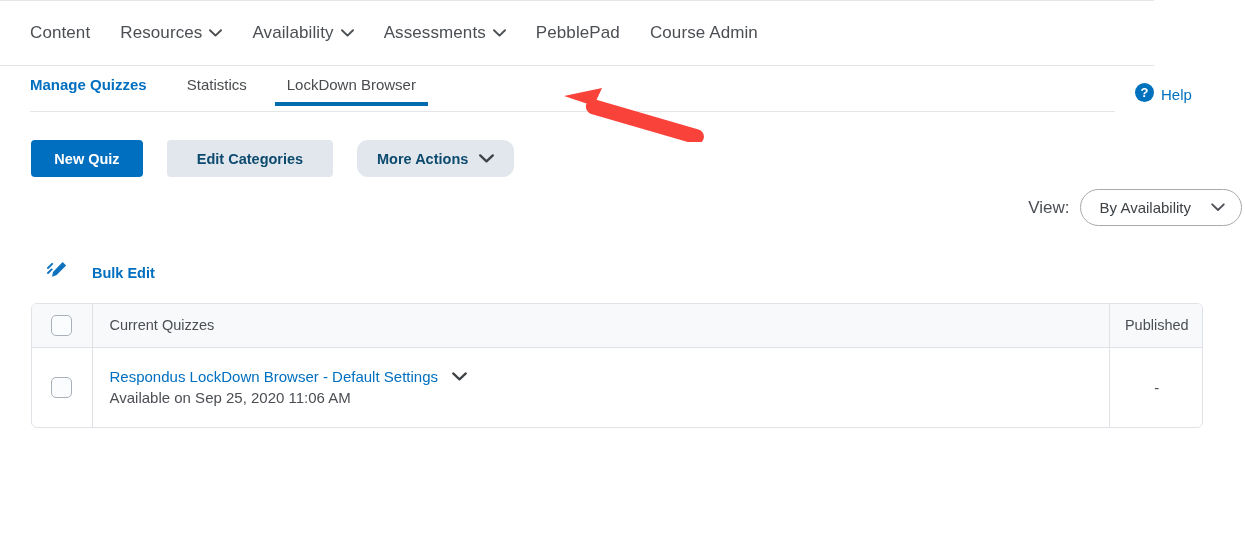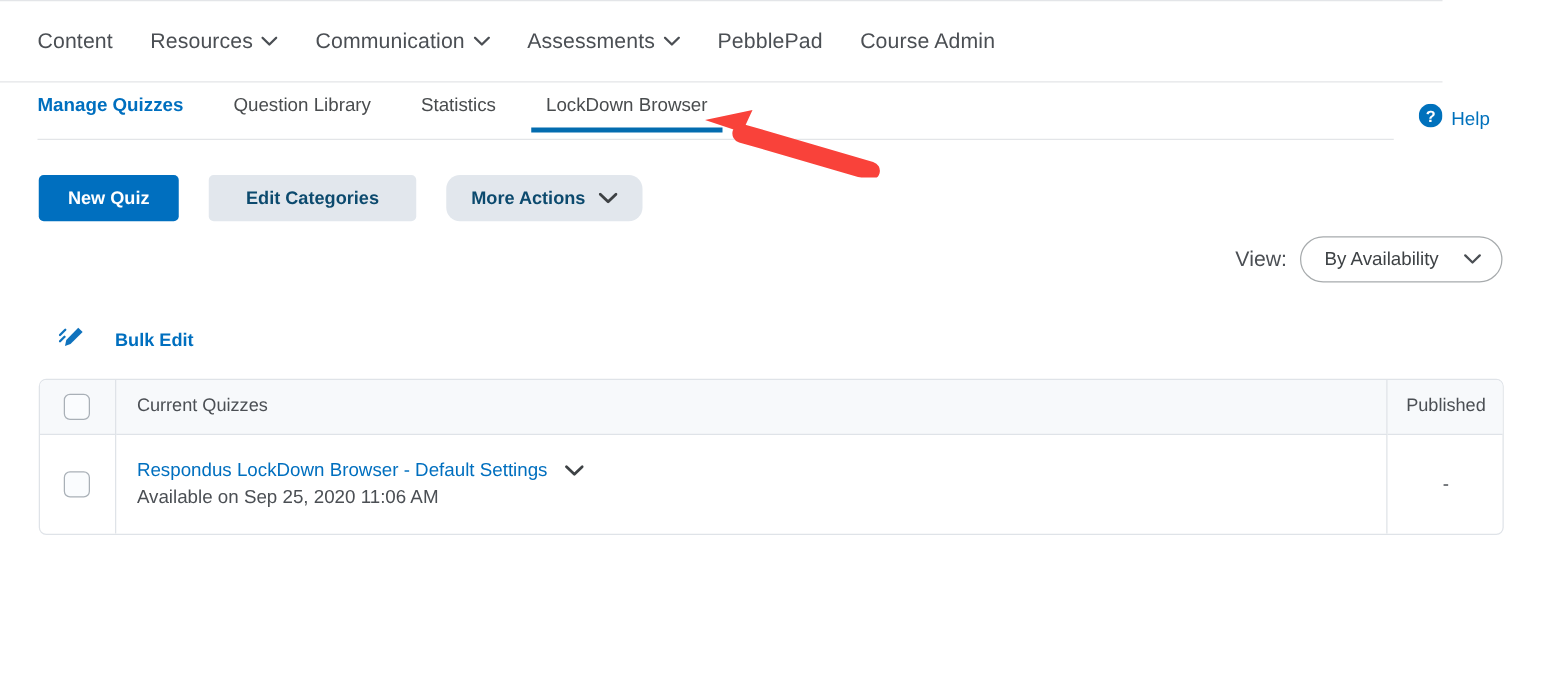--- a/index.html
+++ b/index.html
@@ -130,20 +130,21 @@
   #more-actions-btn .caret { margin-left: 11px; display: flex; }
 
   
   #view-row {
     position: absolute;
     left: 0; top: 189px;
     width: 1202px;
     display: flex;
     align-items: center;
     justify-content: flex-end;
+    padding-left: 40px;
   }
   #view-label {
     font-size: 17px;
     color: #4b4f54;
     margin-right: 10px;
   }
   #view-select {
     height: 37px;
     min-width: 162px;
     border: 1px solid #a7abad;
@@ -286,21 +287,21 @@
   </div>
   <div class="topnav-item">
     <span>Resources</span>
     <span class="caret">
       <svg width="13" height="8" viewBox="0 0 13 8">
           <path d="M1 1.2 L6.5 6.6 L12 1.2" fill="none" stroke="#4b4f54" stroke-width="1.9" stroke-linecap="round" stroke-linejoin="round"></path>
         </svg>
     </span>
   </div>
   <div class="topnav-item">
-    <span>Communication</span>
+    <span>Availability</span>
     <span class="caret">
       <svg width="13" height="8" viewBox="0 0 13 8">
           <path d="M1 1.2 L6.5 6.6 L12 1.2" fill="none" stroke="#4b4f54" stroke-width="1.9" stroke-linecap="round" stroke-linejoin="round"></path>
         </svg>
     </span>
   </div>
   <div class="topnav-item">
     <span>Assessments</span>
     <span class="caret">
       <svg width="13" height="8" viewBox="0 0 13 8">
@@ -313,23 +314,20 @@
   </div>
   <div class="topnav-item">
     <span>Course Admin</span>
   </div>
 </div>
 
 <div id="tabs-row">
   <div id="tabs-list">
     <div class="tab current">
       <span>Manage Quizzes</span>
-    </div>
-    <div class="tab">
-      <span>Question Library</span>
     </div>
     <div class="tab">
       <span>Statistics</span>
     </div>
     <div class="tab active-underline">
       <span>LockDown Browser</span>
     </div>
   </div>
 </div>
 

